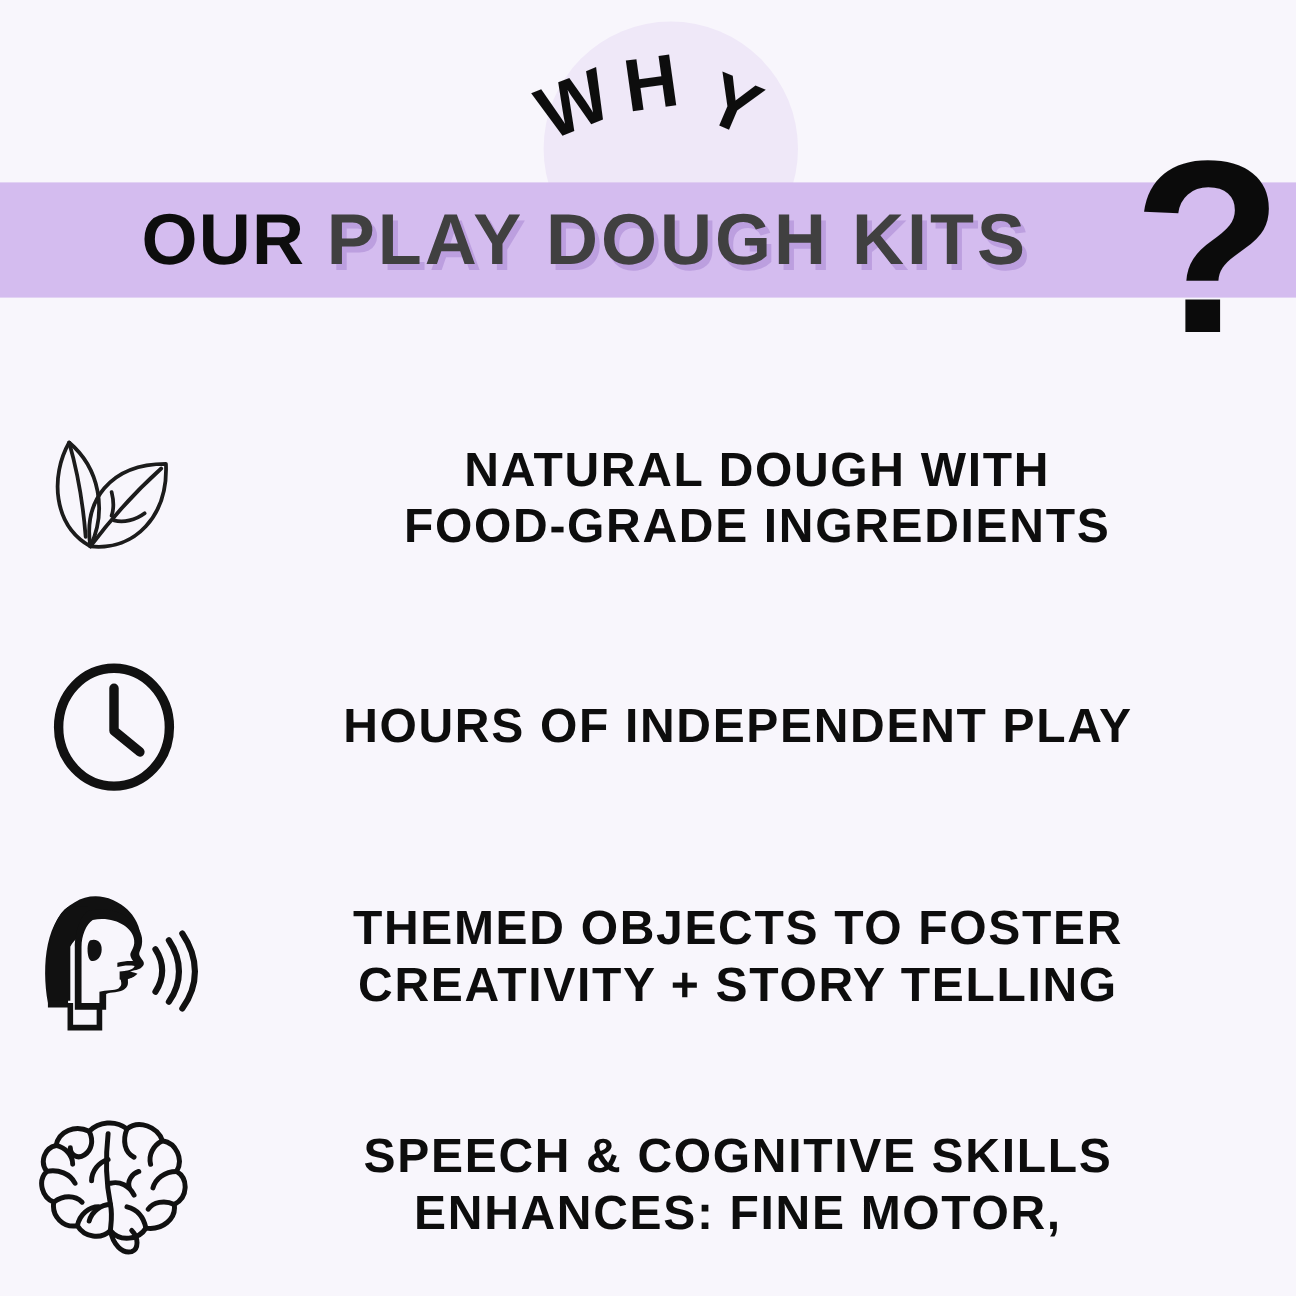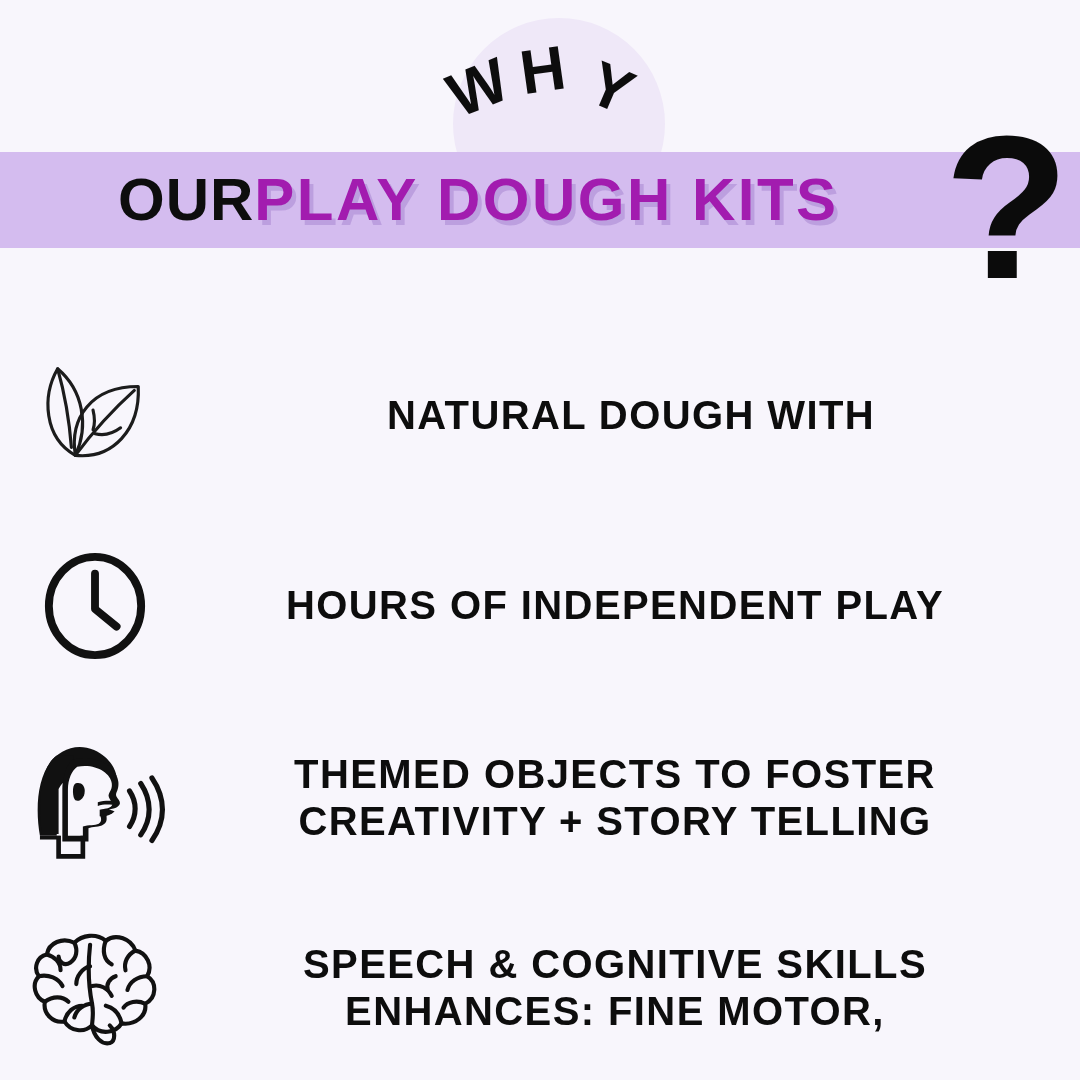--- a/index.html
+++ b/index.html
@@ -85,22 +85,23 @@
     font-size: 60px;
     letter-spacing: 1px;
     color: #0d0d0d;
     line-height: 1;
   }
   .banner-main {
     font-family: "Liberation Sans", sans-serif;
     font-weight: 700;
     font-size: 60px;
     letter-spacing: 2.5px;
-    color: #a21caf;
-    line-height: 1;
+    color: #404040;
+    line-height: 1;
+    margin-left: 18px;
     text-shadow: 4px 5px 0 rgba(160,125,205,0.45);
   }
 
   .qmark {
     position: absolute;
     left: 944px;
     top: 104px;
     font-family: "Liberation Sans", sans-serif;
     font-weight: 700;
     font-size: 205px;
@@ -179,20 +180,21 @@
         <path d="M22 12 C6 40, 8 82, 40 100 C54 70, 48 34, 22 12 Z"></path>
         <path d="M22 12 C30 40, 34 66, 36 92"></path>
         <path d="M40 100 C34 62, 56 30, 104 30 C106 74, 78 104, 40 100 Z"></path>
         <path d="M40 100 C58 76, 80 52, 100 34"></path>
         <path d="M60 78 C68 80, 78 78, 86 72"></path>
         <path d="M58 54 C60 62, 60 68, 58 74"></path>
       </svg>
     </div>
     <div class="feature-text">
       <span class="line">NATURAL DOUGH WITH</span>
+      <span class="line">FOOD-GRADE INGREDIENTS</span>
     </div>
   </div>
 
   <div class="feature-row r2">
     <div class="feature-icon">
       <svg width="108" height="108" viewBox="0 0 110 110" fill="none" stroke="#111" stroke-width="8" stroke-linecap="round" stroke-linejoin="round">
         <ellipse cx="55" cy="55" rx="47" ry="50"></ellipse>
         <path d="M55 22 L55 58 L77 76"></path>
       </svg>
     </div>

